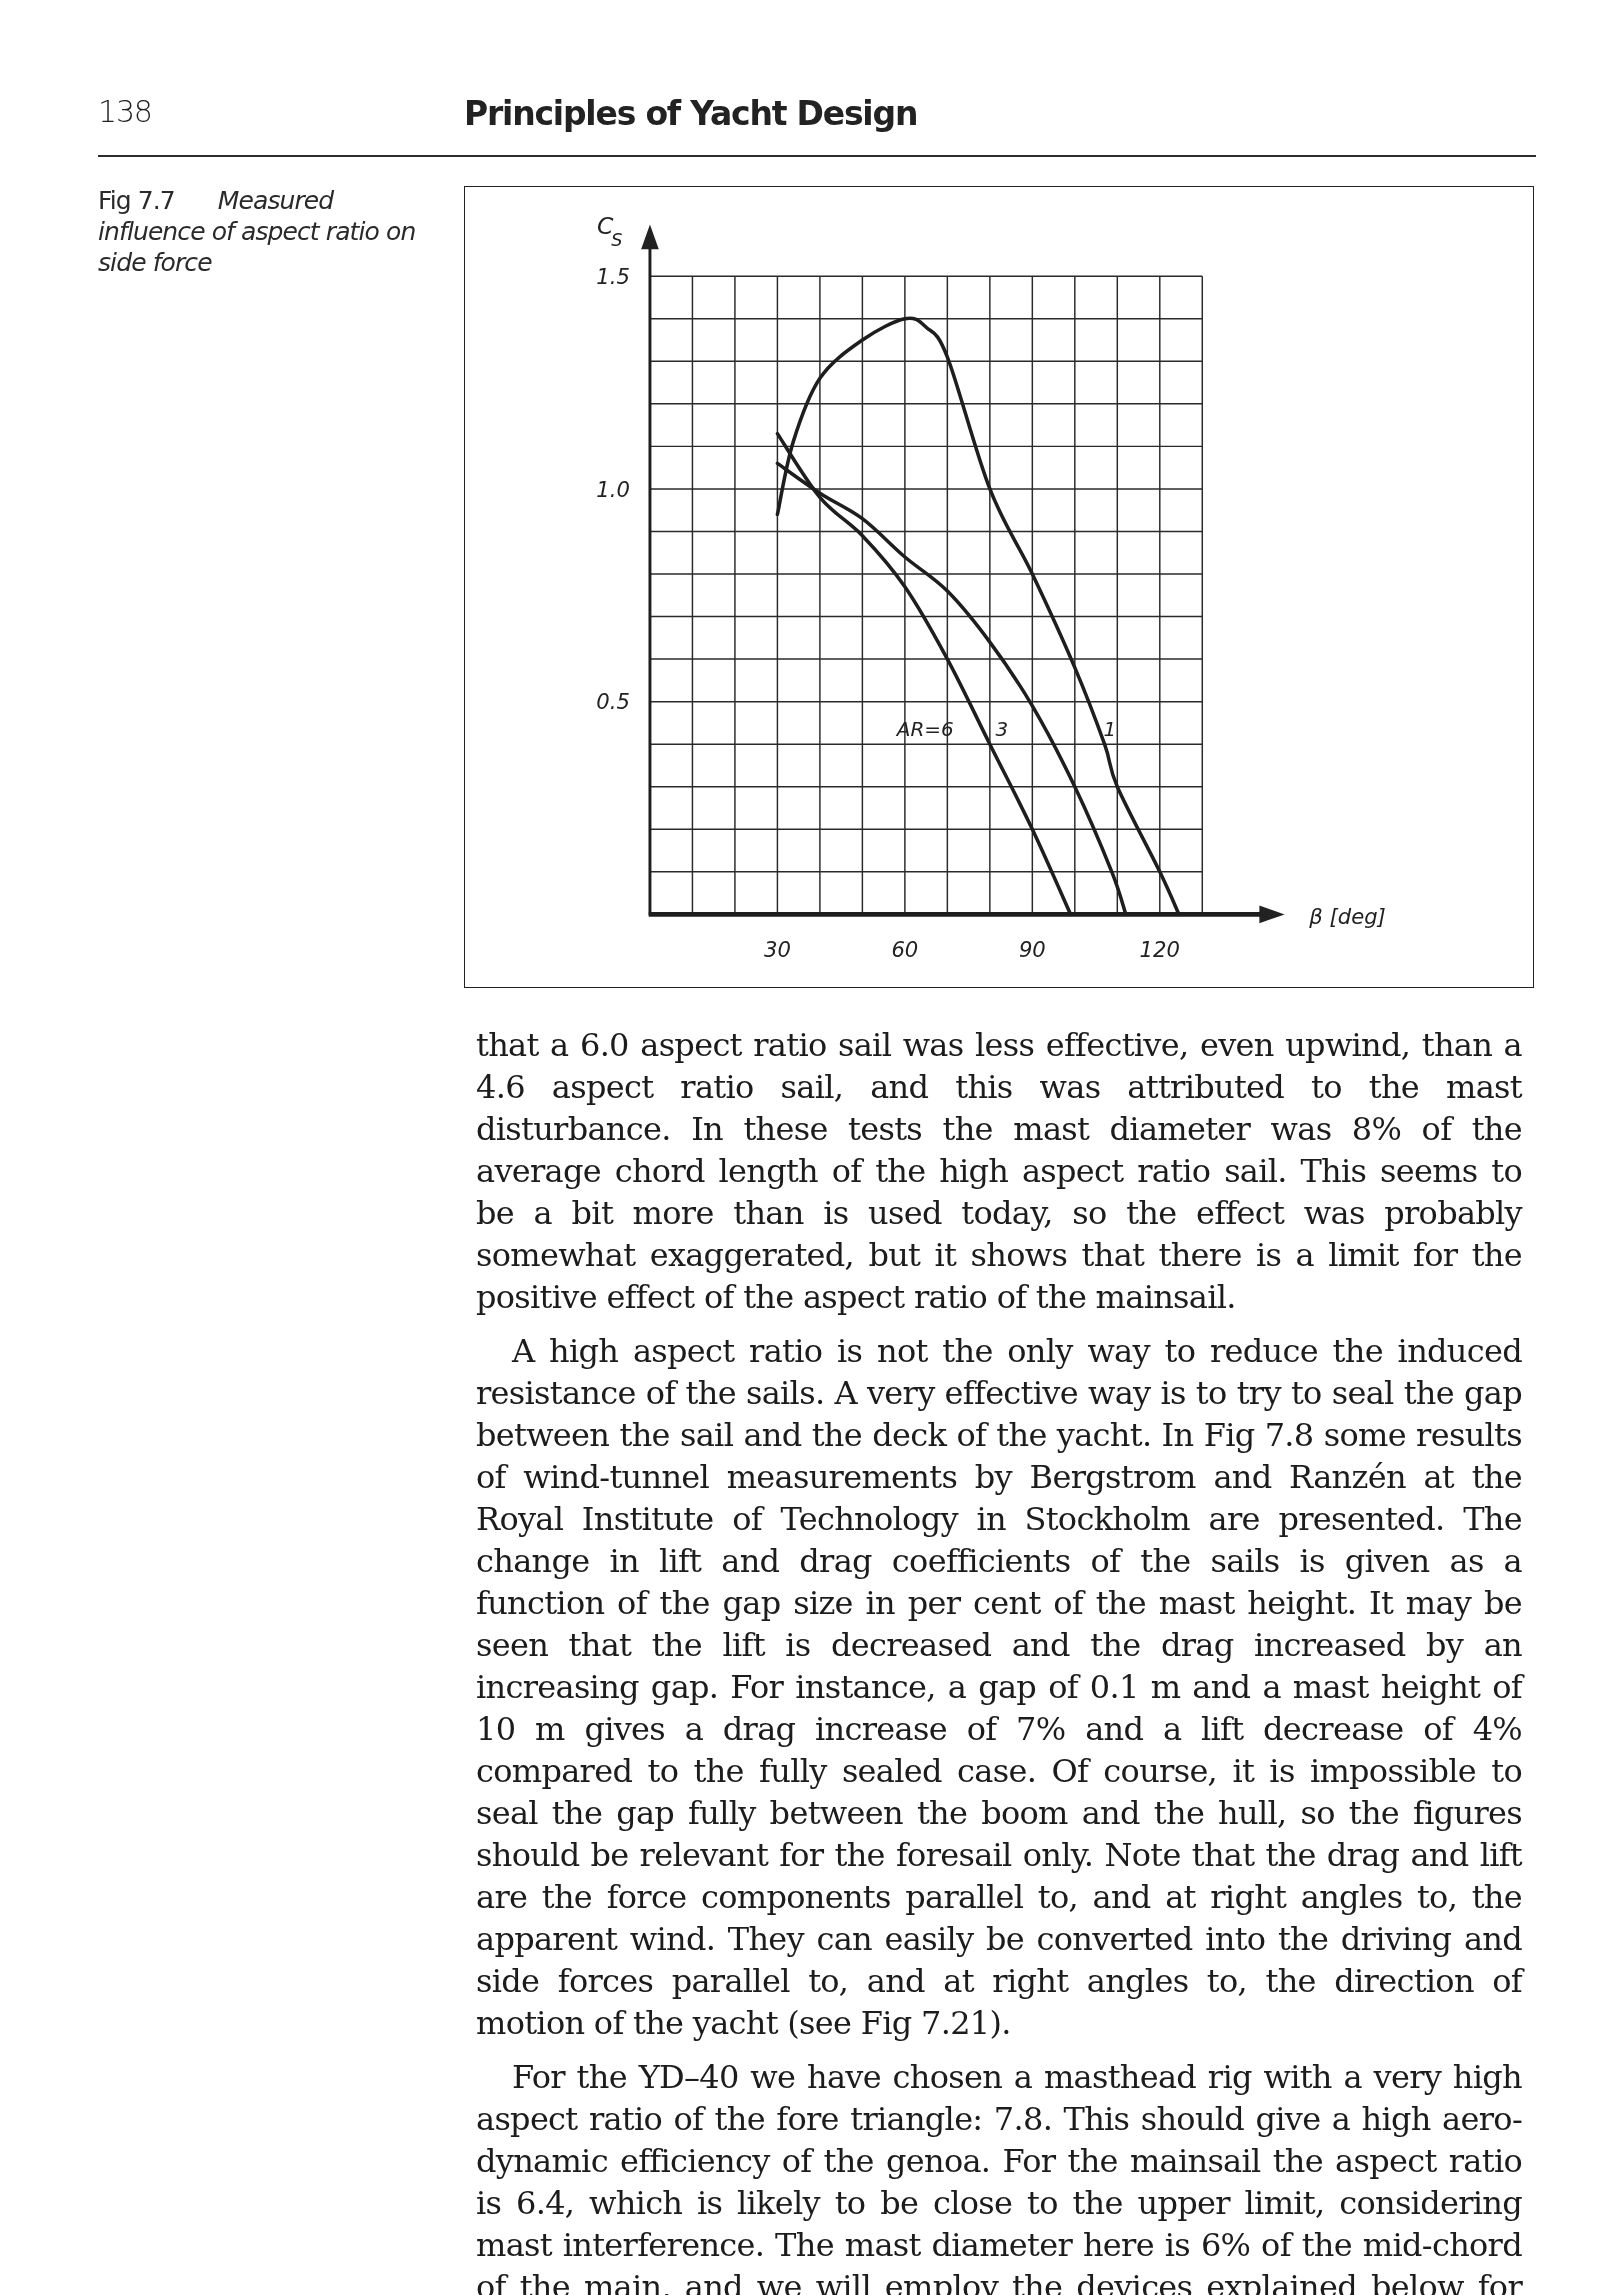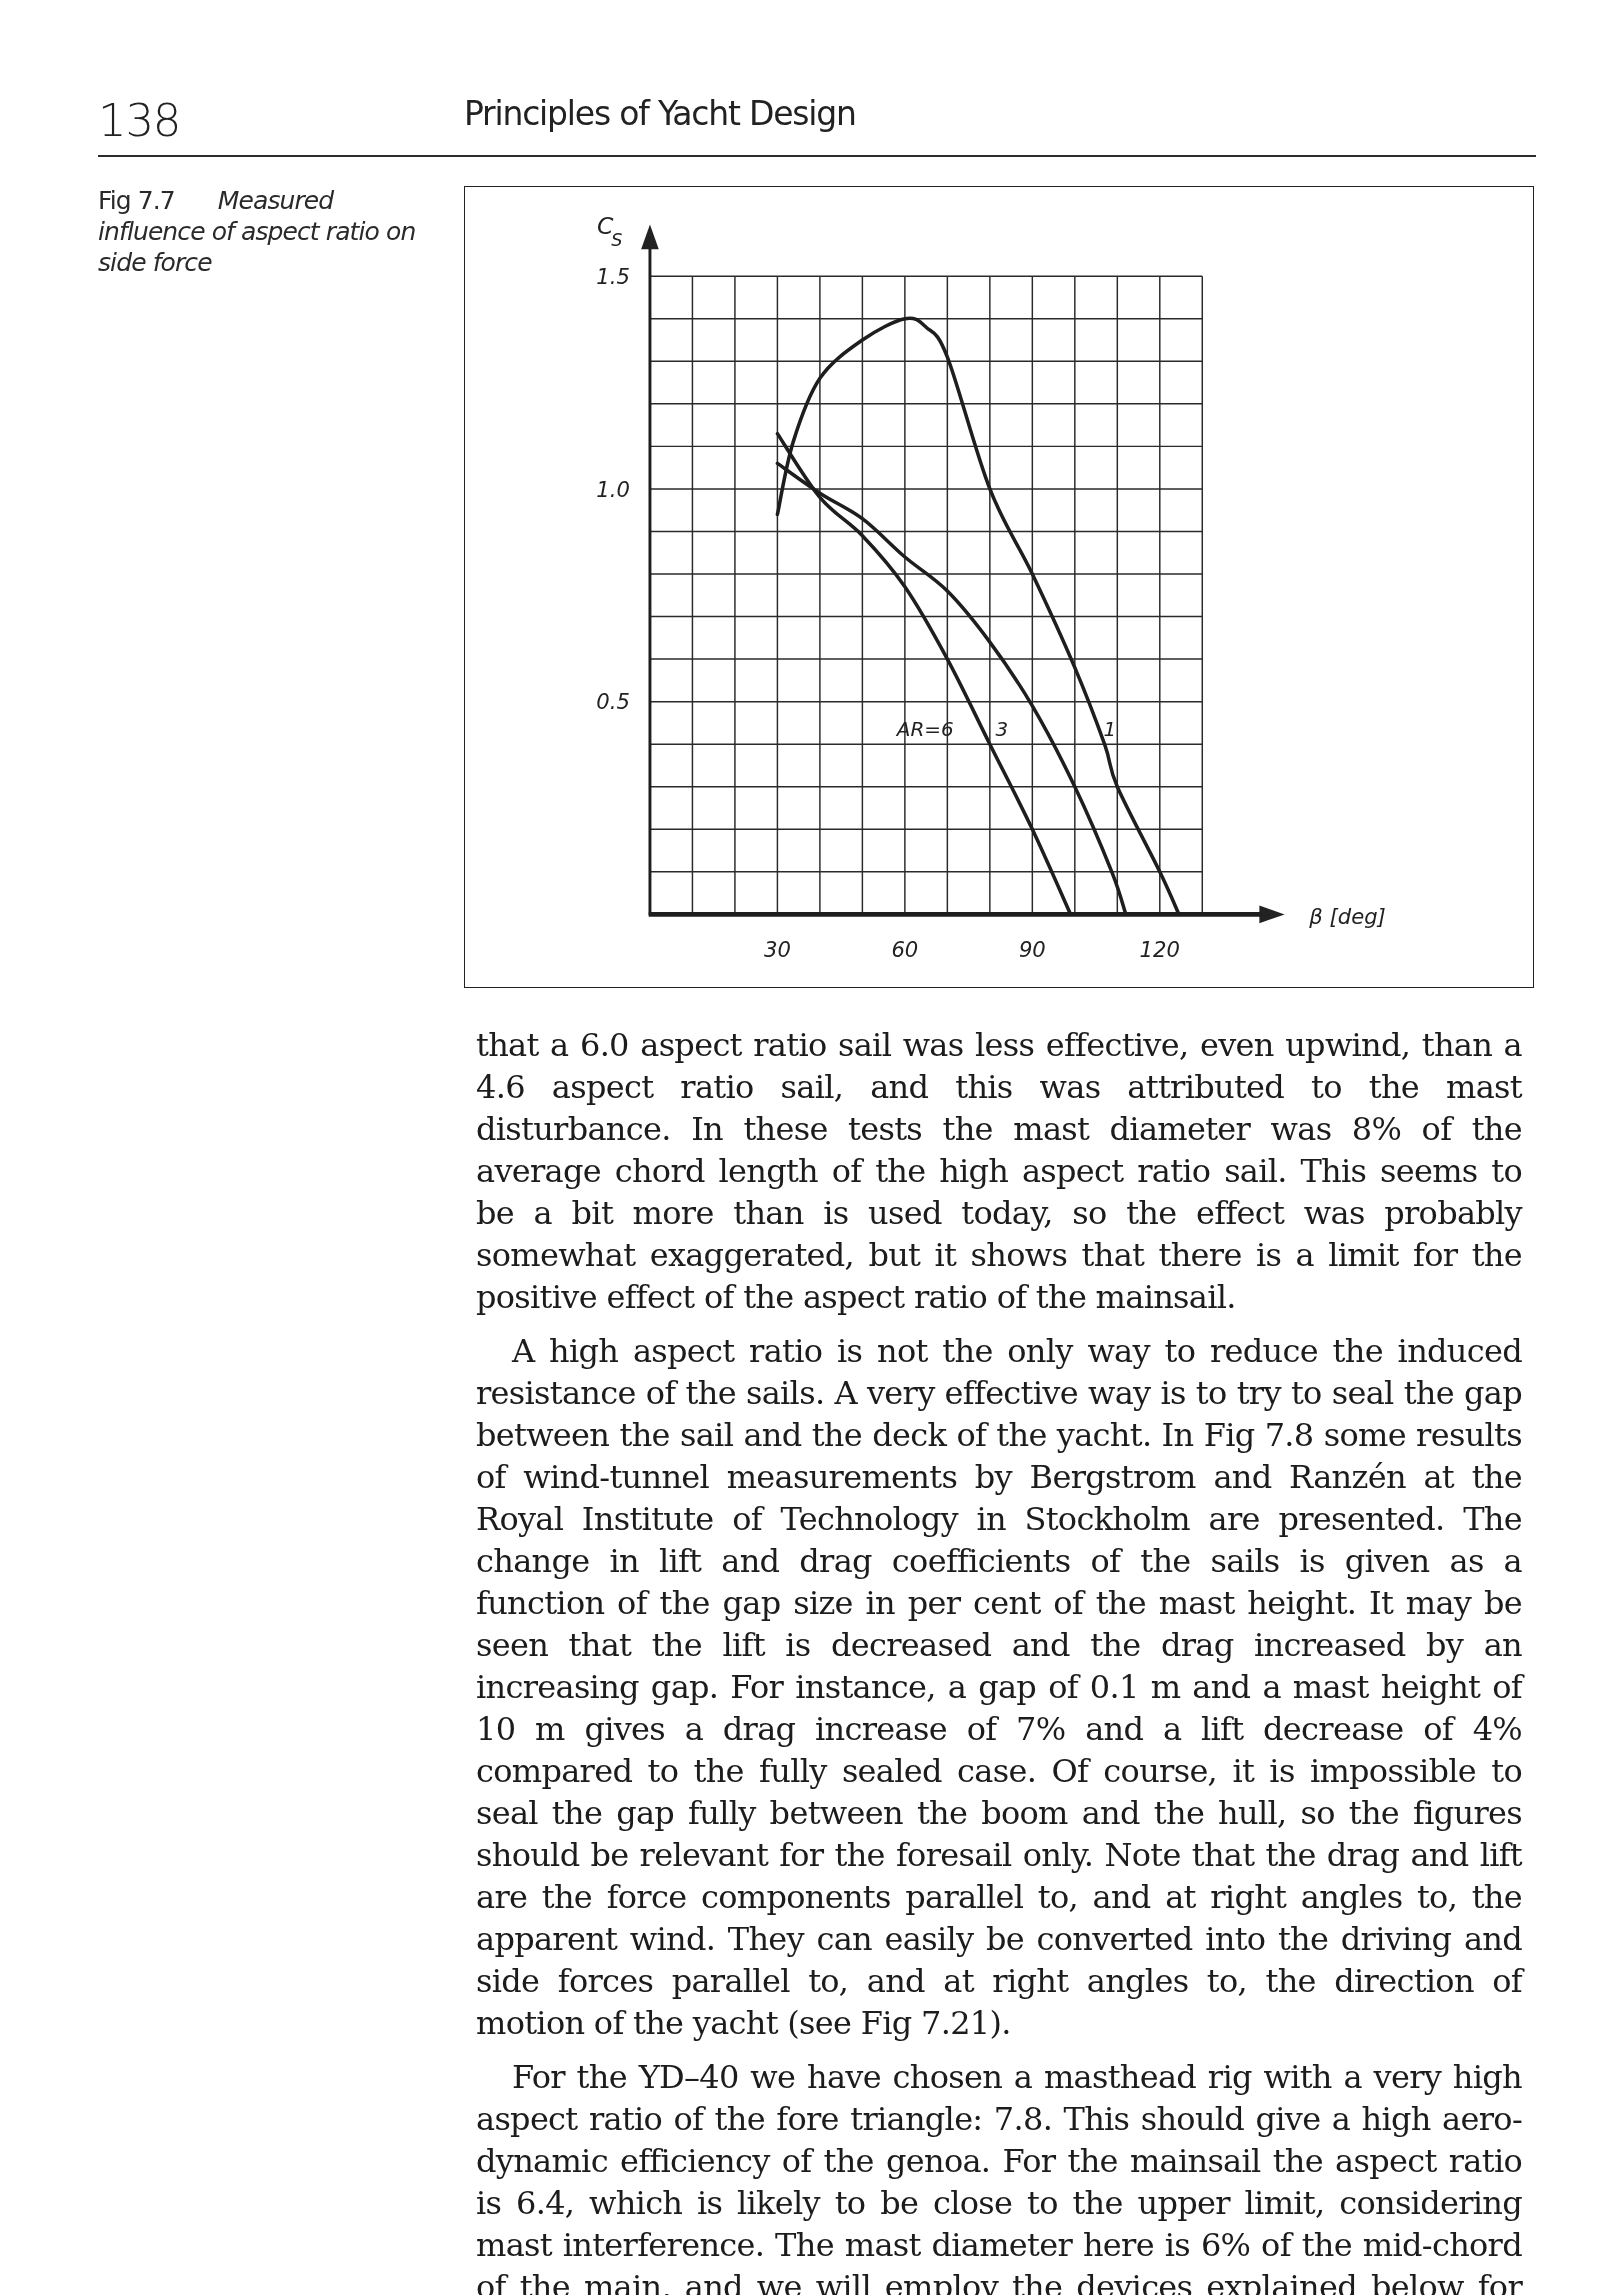--- a/index.html
+++ b/index.html
@@ -1,18 +1,18 @@
 <!DOCTYPE html>
 <html style="font-size:9.4px"><head>
 <meta charset="utf-8">
 <style>
   html, body { margin: 0; padding: 0; background: #ffffff; }
   body { width: 1619px; height: 2295px; position: relative; overflow: hidden; color: #1a1a1a; }
-  .page-number { position: absolute; left: 98px; top: 94px; font-family: "DejaVu Sans", sans-serif; font-size: 45px; font-weight: 300; letter-spacing: -1.2px; color: #222; }
-  .running-head { position: absolute; left: 464px; top: 94px; font-family: "DejaVu Sans", sans-serif; font-size: 33px; font-weight: 400; letter-spacing: -1.2px; color: #222; }
+  .page-number { position: absolute; left: 98px; top: 94px; font-family: "DejaVu Sans", sans-serif; font-size: 30px; font-weight: 300; letter-spacing: -1.2px; color: #222; }
+  .running-head { position: absolute; left: 464px; top: 94px; font-family: "DejaVu Sans", sans-serif; font-size: 33px; font-weight: 700; letter-spacing: -1.2px; color: #222; }
   .header-rule { position: absolute; left: 98px; top: 155px; width: 1438px; height: 2.4px; background: #2b2b2b; }
   .caption { position: absolute; left: 98px; top: 185px; width: 329px; font-family: "DejaVu Sans", sans-serif; font-size: 25px; line-height: 31px; color: #2a2a2a; letter-spacing: -0.9px; }
   .caption .fig-label { font-style: normal; text-align: right; }
   .caption .fig-title { font-style: italic; margin-left: 36px; }
   .figure-frame { position: absolute; left: 464px; top: 186px; width: 1070px; height: 802px; border: 1.8px solid #222; box-sizing: border-box; }
   .chart-svg { position: absolute; left: 0; top: 0; width: 1619px; height: 999px; pointer-events: none; }
   .chart-svg text { font-family: "DejaVu Sans", sans-serif; font-style: italic; fill: #222; }
   .body-text { position: absolute; left: 464px; top: 1012px; width: 1070px; font-family: "DejaVu Serif", serif; font-size: 32px; line-height: 42px; text-align: justify; color: #1c1c1c; letter-spacing: -0.7px; }
   .body-text p { margin: 12px; }
   .body-text p.indent { text-indent: 36px; }

